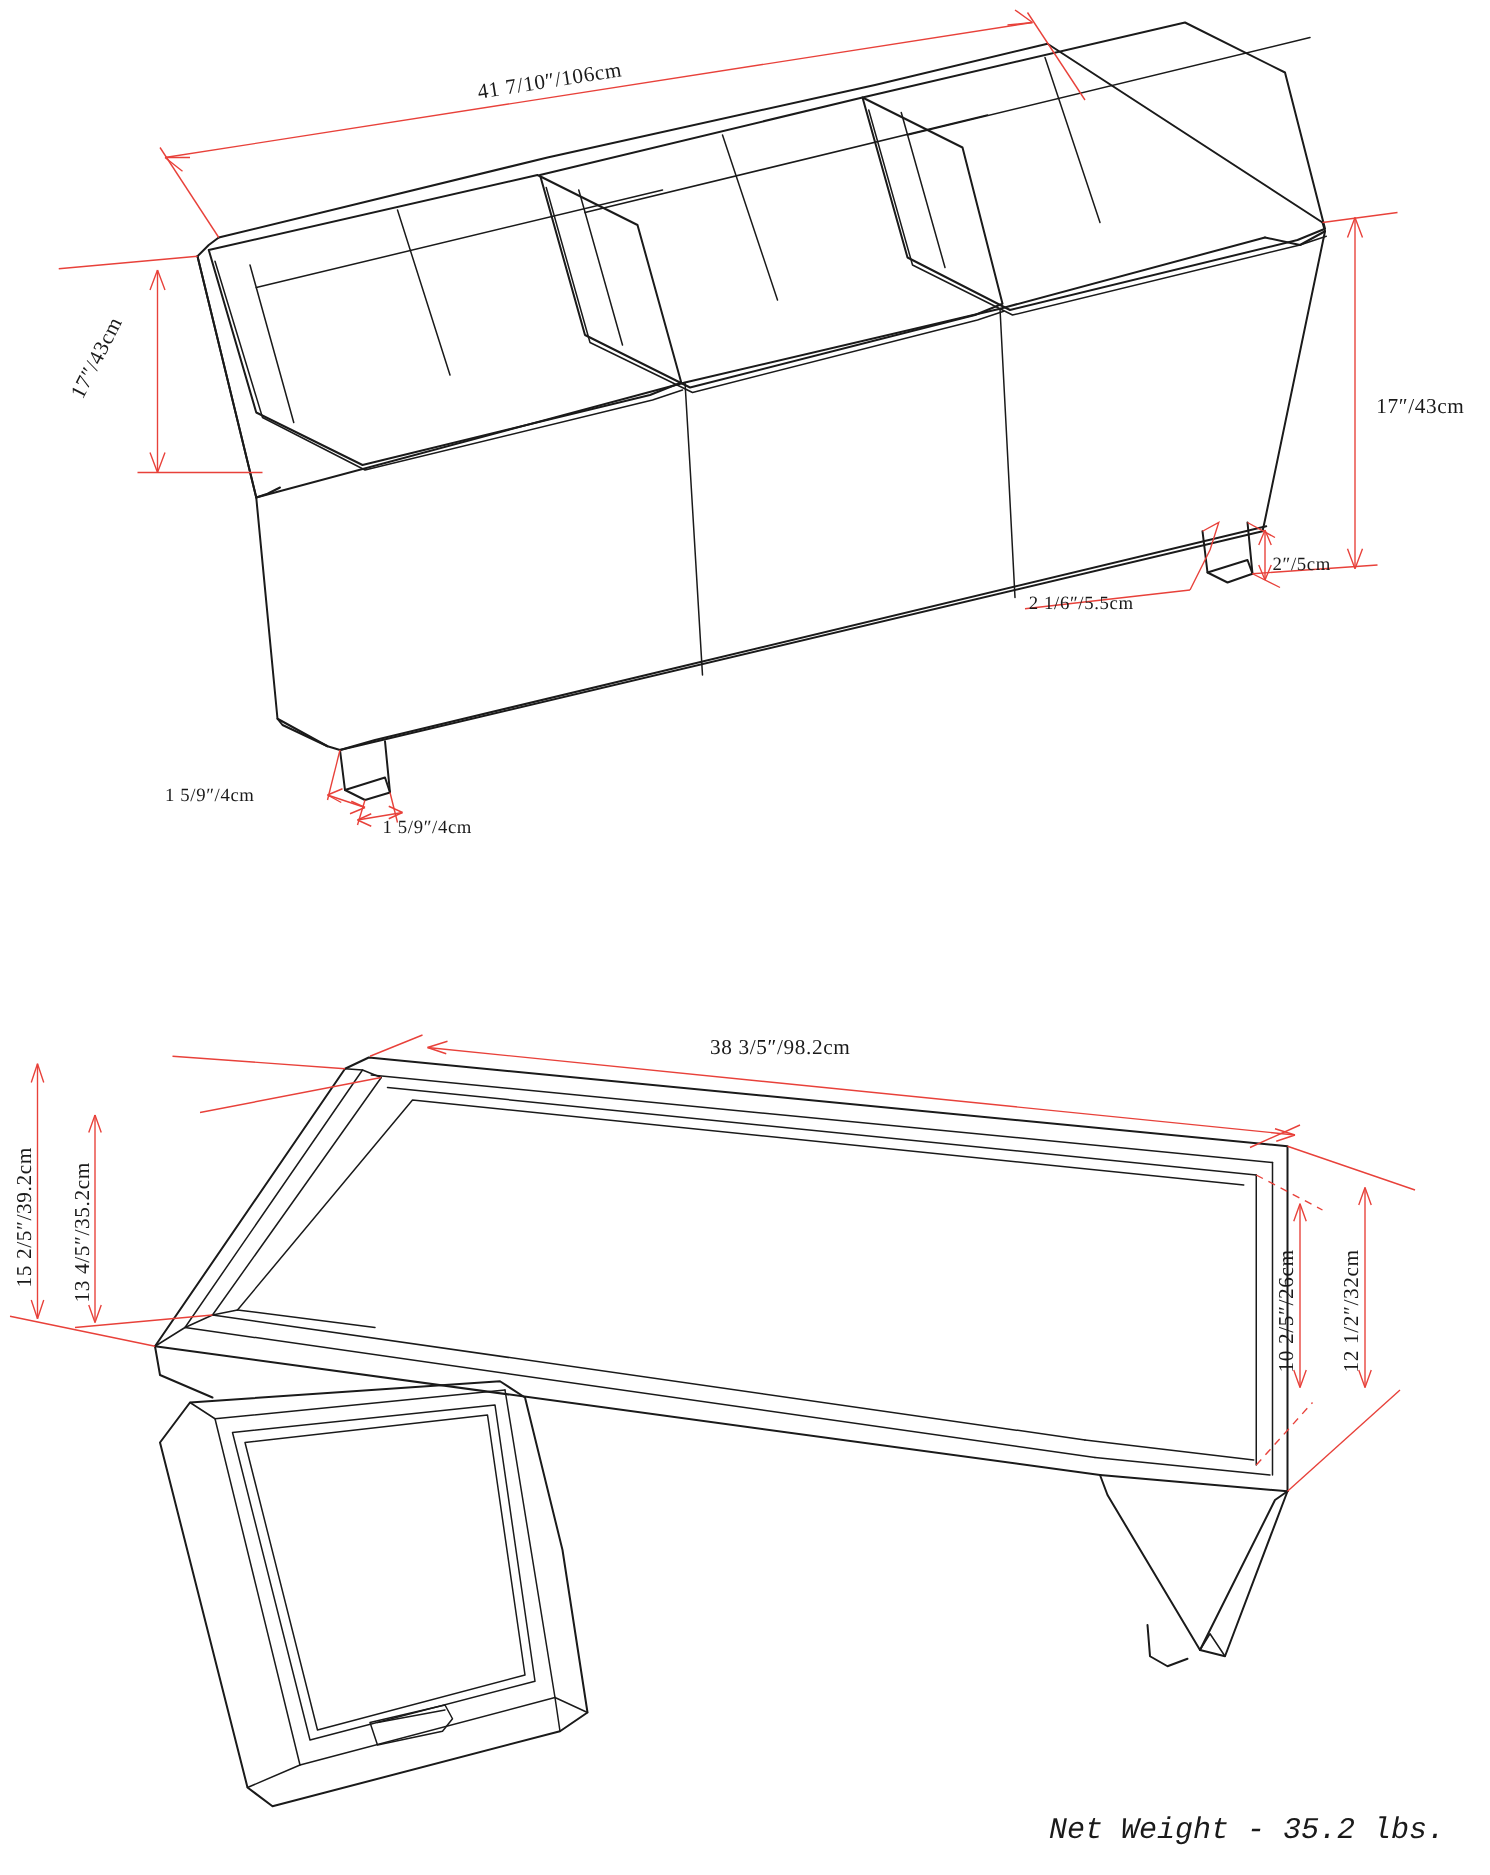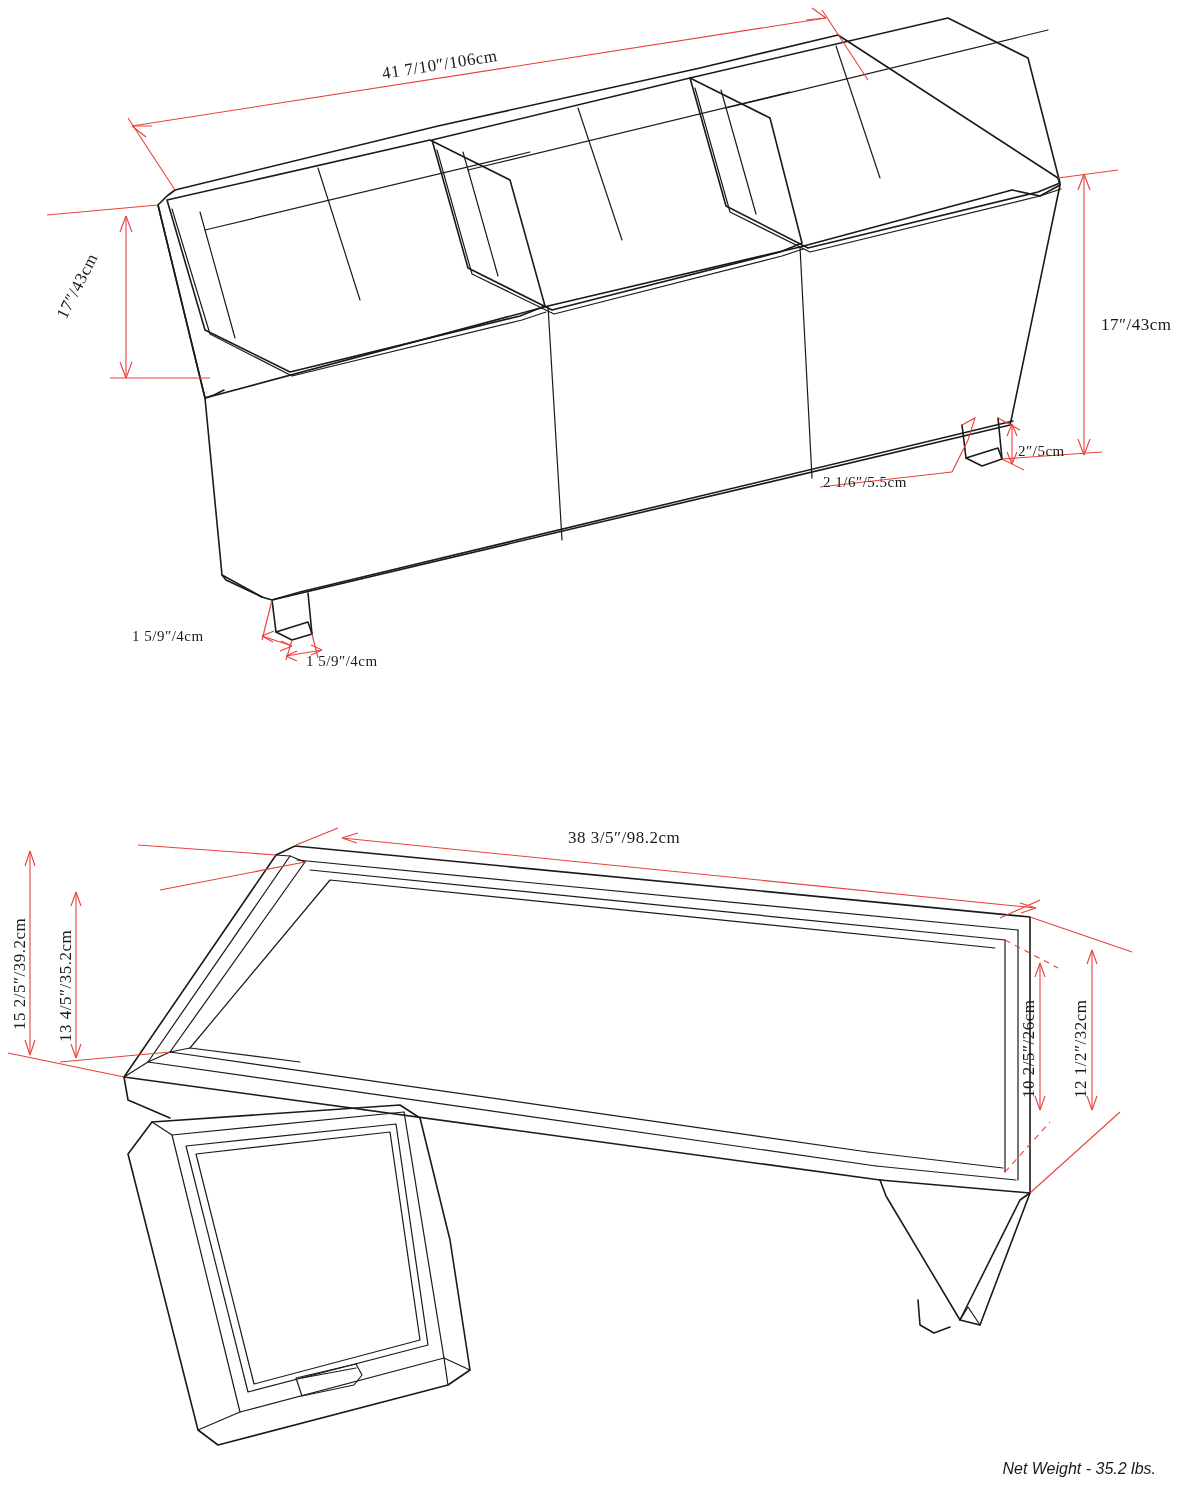--- a/index.html
+++ b/index.html
@@ -53,23 +53,23 @@
     fill: #1a1a1a;
     letter-spacing: 0.5px;
   }
   .dimlabel.small {
     font-size: 15px;
   }
   .netweight {
     position: absolute;
     right: 36px;
     bottom: 22px;
-    font-family: Liberation Sans, sans-serif;
+    font-family: Liberation Mono, monospace;
     font-style: italic;
-    font-size: 16px;
+    font-size: 24px;
     color: #1a1a1a;
   }
 </style>
 </head>
 <body>
 
 <div id="page">
 
   <svg class="diagram" viewBox="0 0 1192 1500">
 

